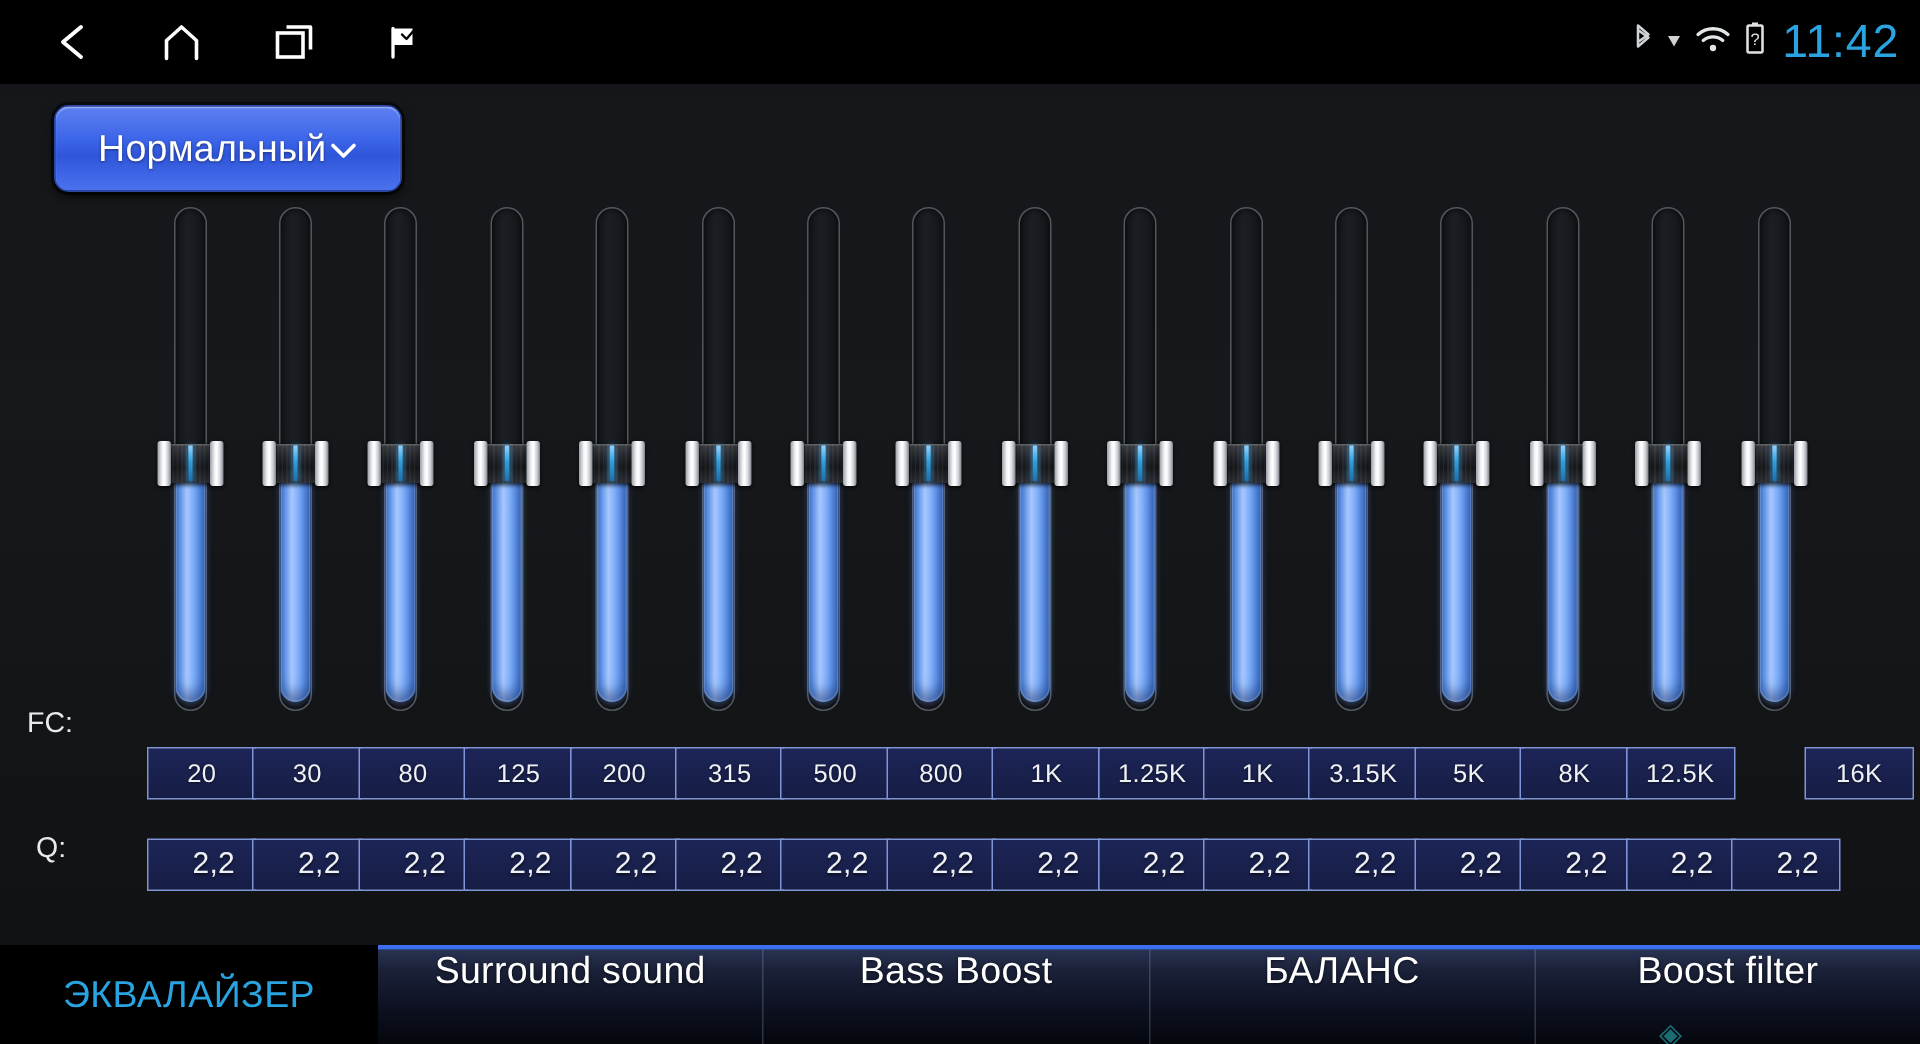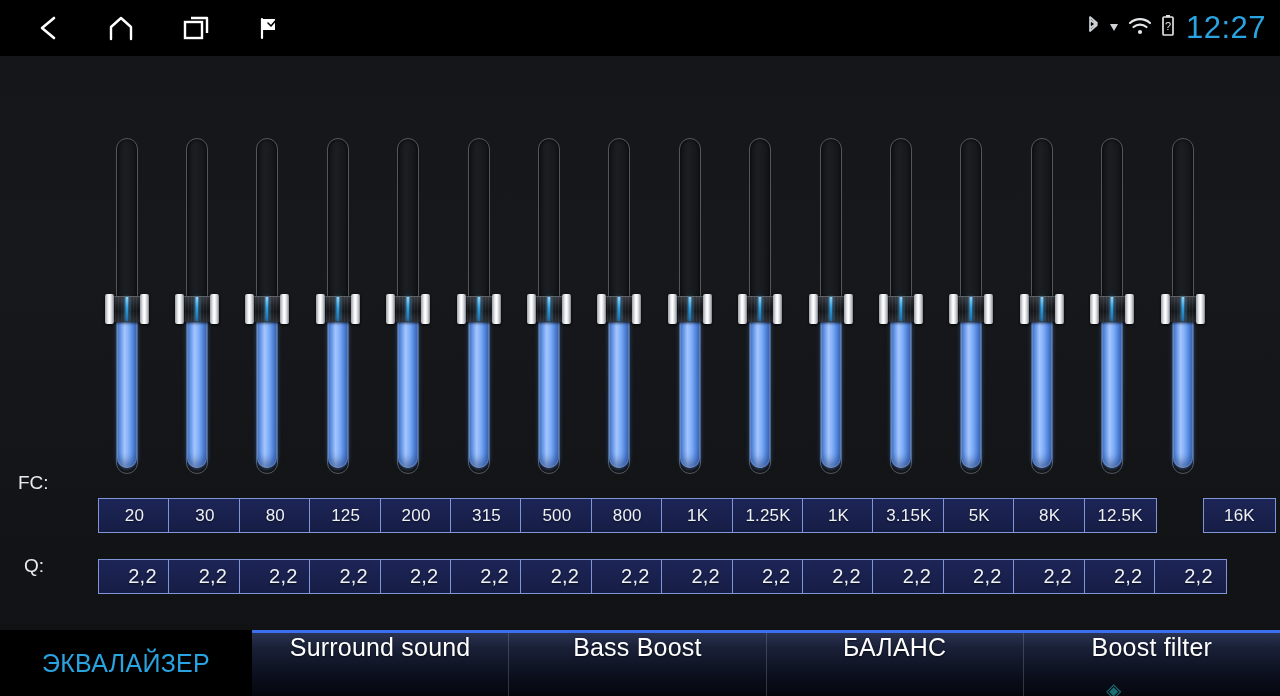--- a/index.html
+++ b/index.html
@@ -219,24 +219,32 @@
           <circle cx="13" cy="17" r="2.1" fill="#e3e6e8"></circle>
         </svg>
       </span>
       <span>
         <svg width="15" height="24" viewBox="0 0 15 24">
           <rect x="3" y="3" width="10" height="18" rx="1" fill="none" stroke="#dfe2e4" stroke-width="1.7"></rect>
           <rect x="6" y="1" width="4" height="2.2" fill="#dfe2e4"></rect>
           <text x="8" y="16" font-size="11" fill="#dfe2e4" text-anchor="middle" font-family="Liberation Sans, sans-serif">?</text>
         </svg>
       </span>
-      <span class="clock">12:27</span>
+      <span class="clock">11:42</span>
     </div>
   </div>
 
+  <div class="preset-btn">
+    <span class="preset-label">Нормальный</span>
+    <span class="preset-caret">
+      <svg width="20" height="13" viewBox="0 0 20 13">
+          <polyline points="3,3 10,10 17,3" fill="none" stroke="#ffffff" stroke-width="2.4" stroke-linecap="round" stroke-linejoin="round"></polyline>
+        </svg>
+    </span>
+  </div>
 
   <div class="sliders" id="sliders">
       <div class="slider" style="left: 104.5px;">
         <div class="track"></div>
         <div class="fill" style="top: 171px; height: 159px;"></div>
         <div class="thumb" style="top: 156px;">
           <div class="thumb-core"></div>
           <div class="cap left"></div>
           <div class="cap right"></div>
         </div>

